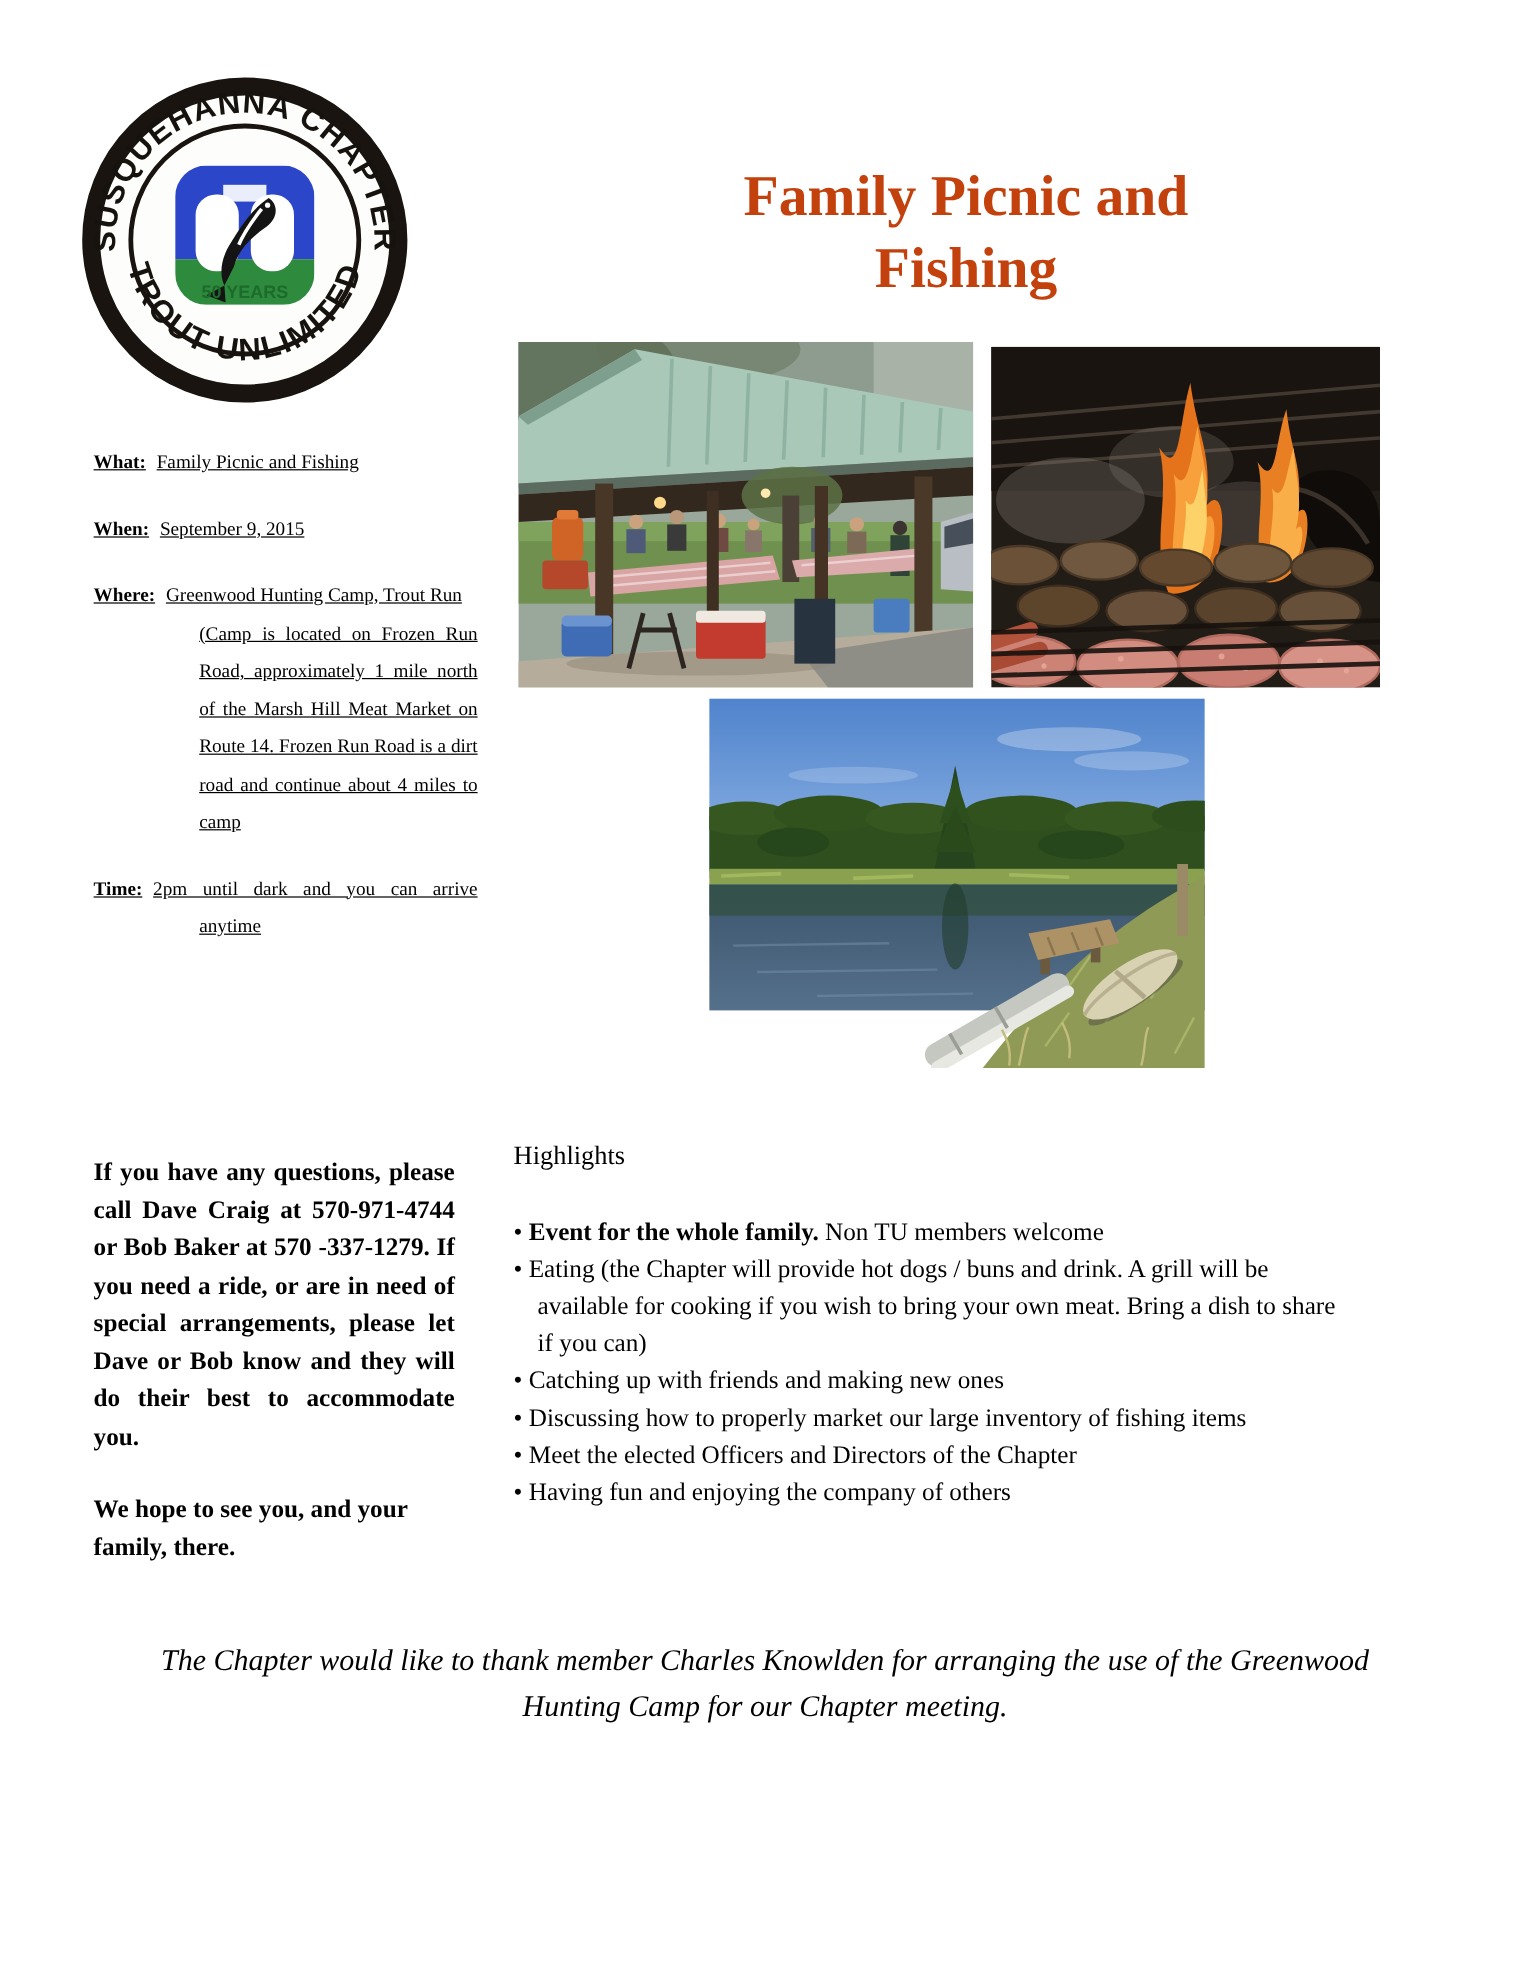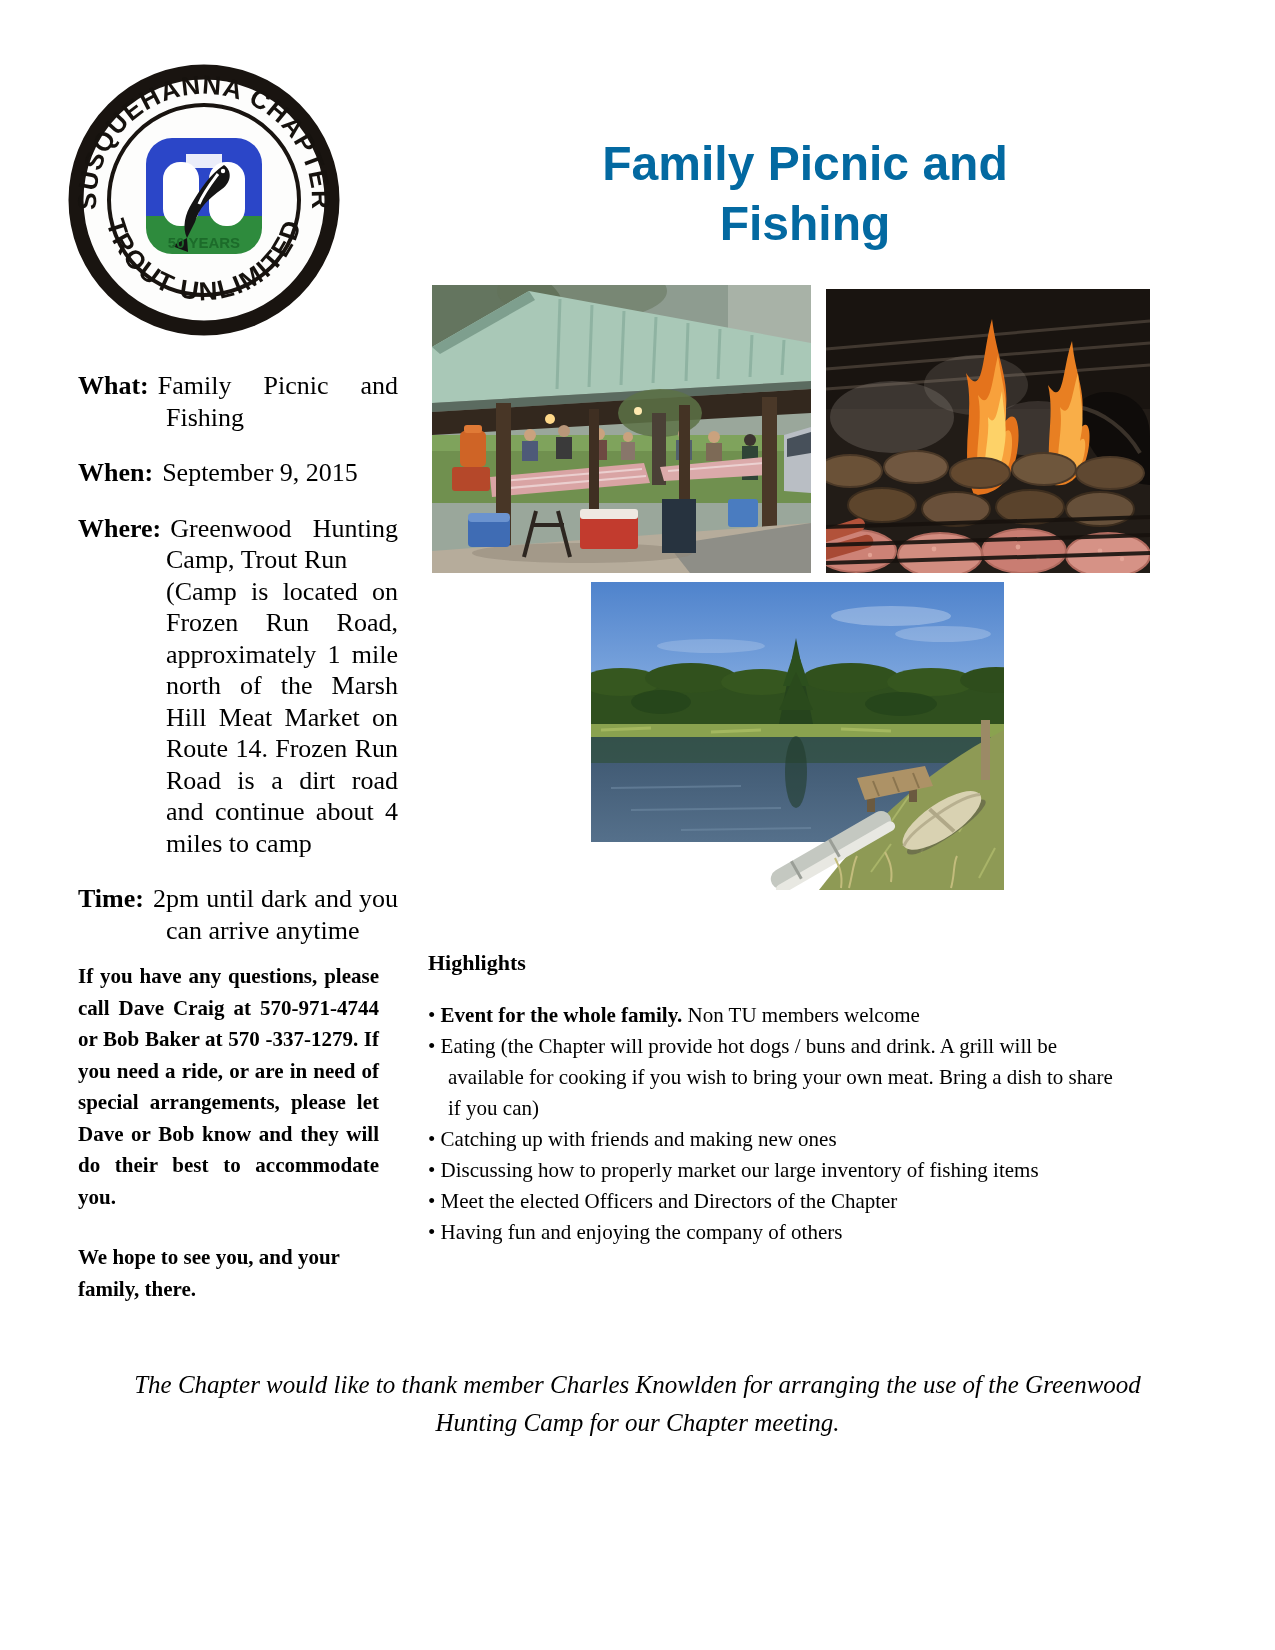--- a/index.html
+++ b/index.html
@@ -9,44 +9,44 @@
     font-family:"Liberation Serif", serif; color:#000;
   }
   
   .org-line {
     position:absolute; left:455px; top:70px; width:700px;
     text-align:center; font-style:italic; font-weight:bold; font-size:32px;
     letter-spacing:.5px;
   }
   .doc-title {
     position:absolute; left:455px; top:134px; width:700px;
-    text-align:center; font-family:Liberation Sans, sans-serif;
-    font-weight:bold; font-size:48px; line-height:60px; color:#0369a1;
+    text-align:center; font-family:Liberation Serif, serif;
+    font-weight:bold; font-size:48px; line-height:60px; color:#c2410c;
   }
   
   .logo-wrap { position:absolute; left:66px; top:62px; width:276px; height:276px; }
   
   .photo { position:absolute; display:block; }
   #photo-pavilion { left:432px; top:285px; width:379px; height:288px; }
   #photo-grill    { left:826px; top:289px; width:324px; height:284px; }
   #photo-pond     { left:591px; top:582px; width:413px; height:308px; }
   
   .details { position:absolute; left:78px; top:370px; width:320px;
-    font-size:26px; line-height:31.5px; }
+    font-size:16px; line-height:31.5px;text-decoration:underline; }
   .detail-item { margin:0 0 24px 0; padding-left:88px; text-indent:-88px;
     text-align:justify; }
   .detail-item b { margin-right:9px; }
   
   .contact { position:absolute; left:78px; top:961px; width:301px;
     font-size:21px; line-height:31.5px;font-weight:bold; }
   .contact p { margin:0 0 29px 0; text-align:justify; }
   .contact p:last-child { text-align:left; }
   
   .highlights { position:absolute; left:428px; top:950px; width:695px; }
-  .highlights h3 { margin:0 0 24px 0; font-size:22px; font-weight:bold; }
+  .highlights h3 { margin:0 0 35px 0; font-size:22px; font-weight:normal; }
   .highlights ul { margin:0; padding:0; list-style:none;
     font-size:21px; line-height:31px; }
   .highlights li { padding-left:20px; text-indent:-20px; margin:0; }
   .highlights li::before { content:"\2022\00a0"; }
   
   .footer-note {
     position:absolute; left:105px; top:1366px; width:1065px;
     text-align:center; font-style:italic; font-size:25px; line-height:38px;
   }
 </style>

